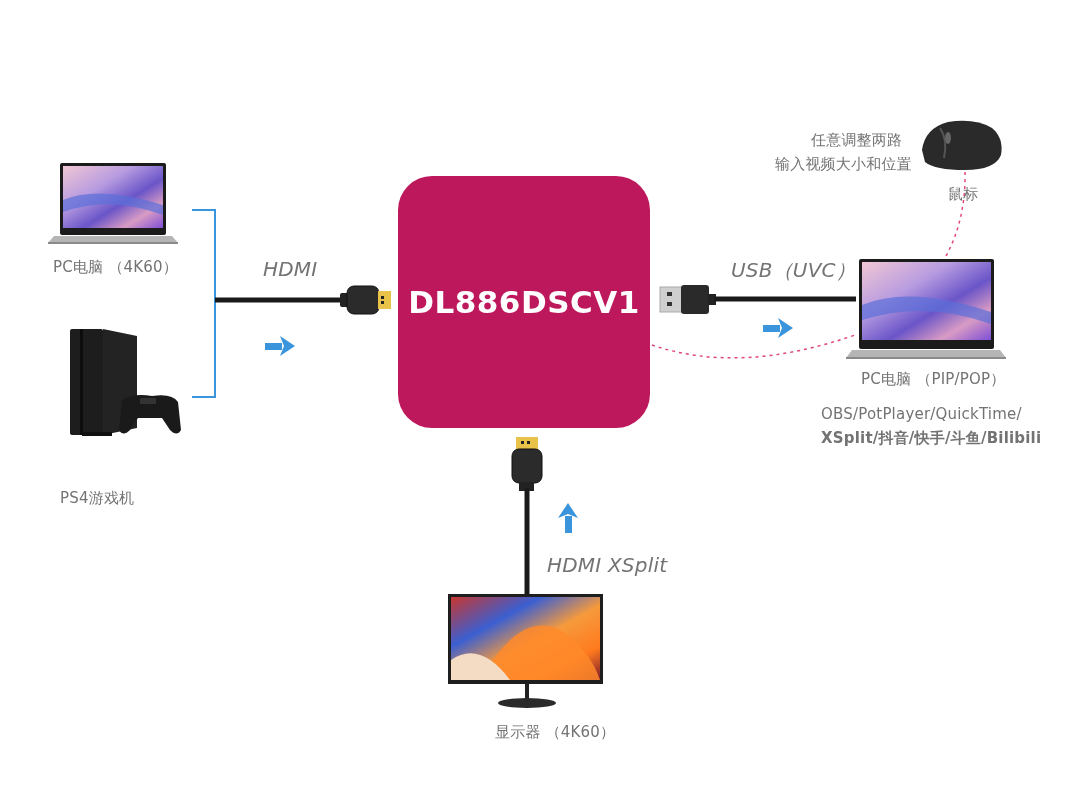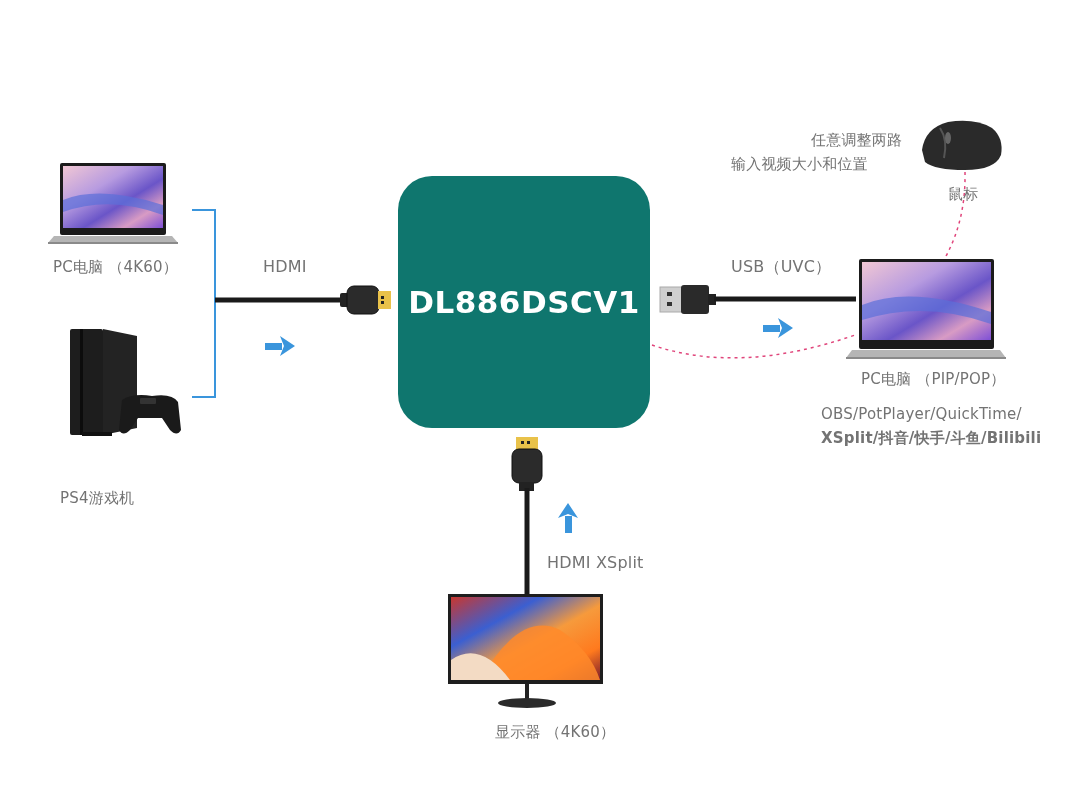--- a/index.html
+++ b/index.html
@@ -1,21 +1,21 @@
 <!DOCTYPE html>
 <html><head>
 <meta charset="utf-8">
 <style>
   html, body { margin: 0; padding: 0; background: #ffffff; }
   body { width: 1080px; height: 800px; position: relative; overflow: hidden;
          font-family: "DejaVu Sans", "Liberation Sans", sans-serif; }
   .label { position: absolute; color: #737373; font-size: 15px; white-space: nowrap; letter-spacing: 0.2px; }
-  .label.big { font-size: 16px; }
+  .label.big { font-size: 20px; font-style: italic; }
   .device-box { position: absolute; left: 398px; top: 176px; width: 252px; height: 252px;
-                background: #0f766e; border-radius: 34px; display: flex; align-items: center; justify-content: center; }
+                background: #be185d; border-radius: 34px; display: flex; align-items: center; justify-content: center; }
   .device-box span { color: #fff; font-size: 31px; font-weight: bold; letter-spacing: 0.5px;
                      font-family: "DejaVu Sans", sans-serif; }
   svg.overlay { position: absolute; left: 0; top: 0; }
 </style>
 </head>
 <body>
 
 <svg class="overlay" width="1080" height="800">
 
   <polyline points="192,210 215,210 215,397 192,397" fill="none" stroke="#3a95dc" stroke-width="2"></polyline>
@@ -133,17 +133,17 @@
 <div class="label" style="left:53px; top:258px;">PC电脑  （4K60）</div>
 <div class="label" style="left:60px; top:455px;margin-top:34px;">PS4游戏机</div>
 <div class="label big" style="left:263px; top:257px;">HDMI</div>
 
 <div class="label big" style="left:731px; top:257px;">USB（UVC）</div>
 <div class="label" style="left:861px; top:370px;">PC电脑 （PIP/POP）</div>
 <div class="label" style="left:821px; top:405px;">OBS/PotPlayer/QuickTime/</div>
 <div class="label" style="left:821px; top:429px;font-weight:bold;">XSplit/抖音/快手/斗鱼/Bilibili</div>
 
 <div class="label" style="left:811px; top:131px;">任意调整两路</div>
-<div class="label" style="left:731px; top:155px;">输入视频大小和位置</div>
+<div class="label" style="left:775px; top:155px;">输入视频大小和位置</div>
 <div class="label" style="left:948px; top:185px;">鼠标</div>
 
 <div class="label big" style="left:547px; top:553px;">HDMI  XSplit</div>
 <div class="label" style="left:495px; top:723px;">显示器  （4K60）</div>
 
 </body></html>

